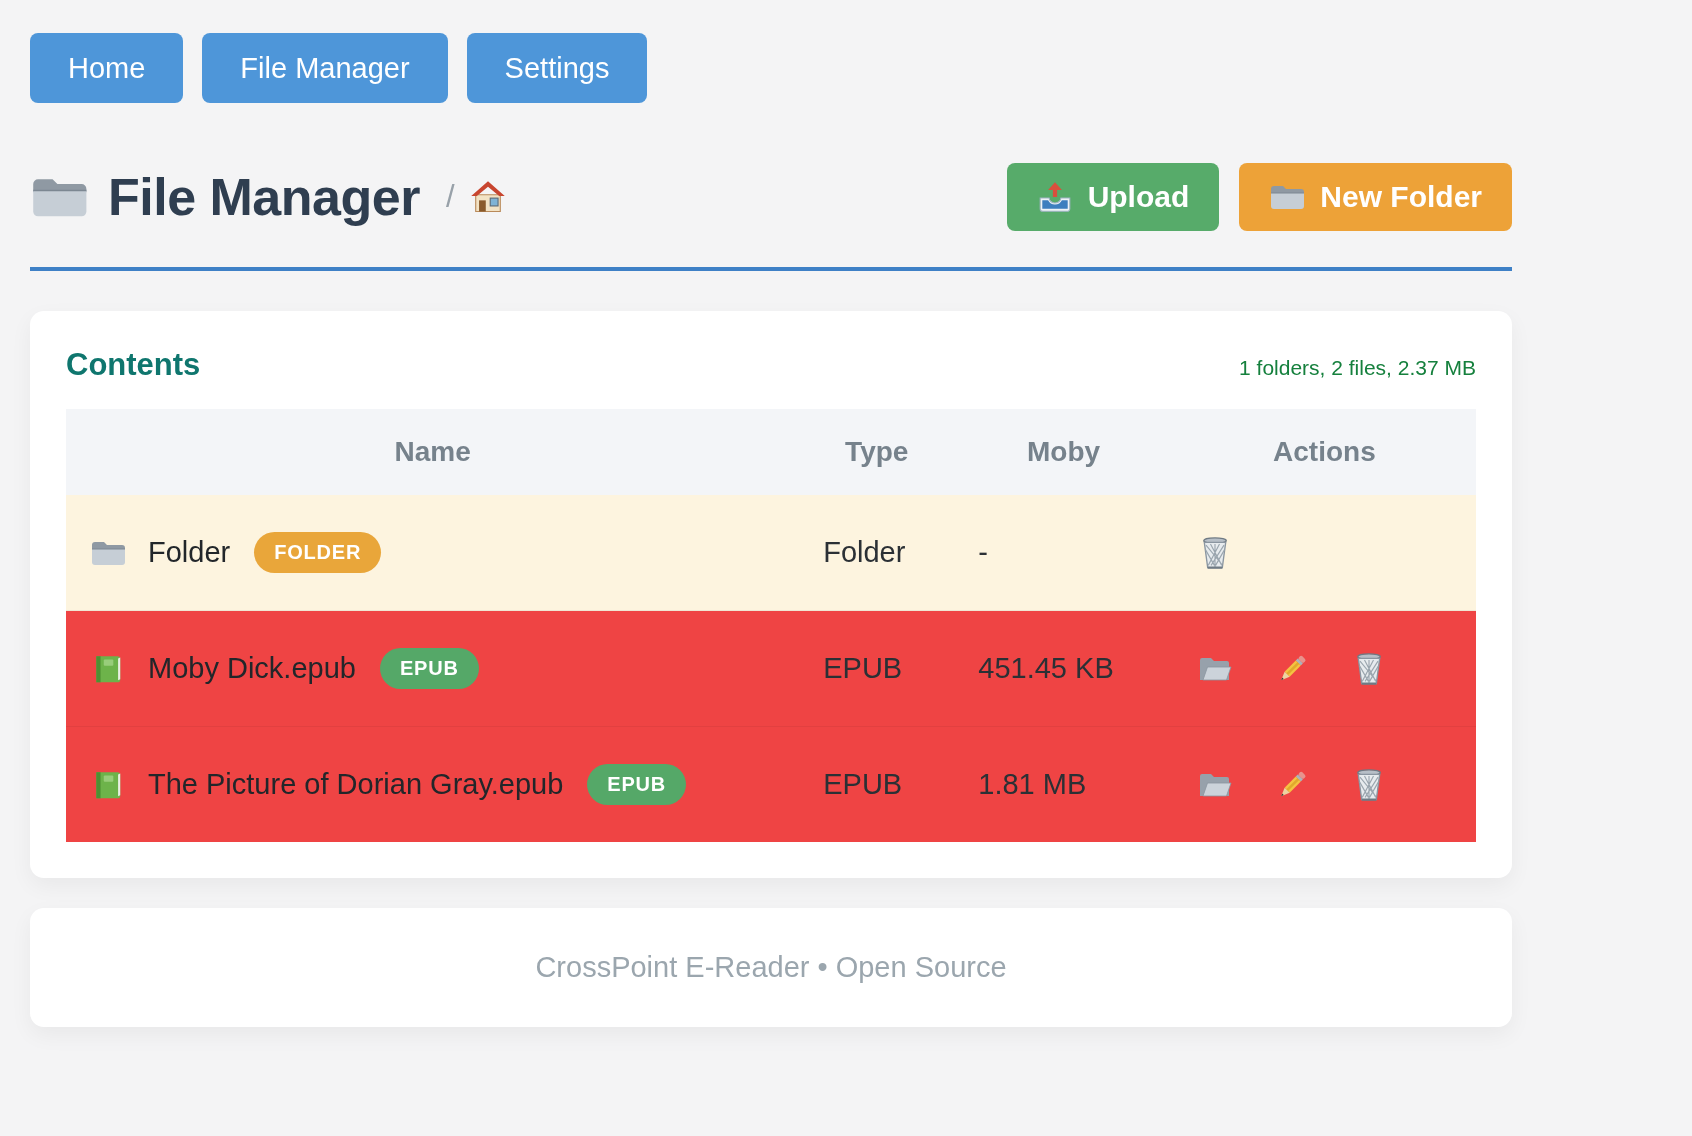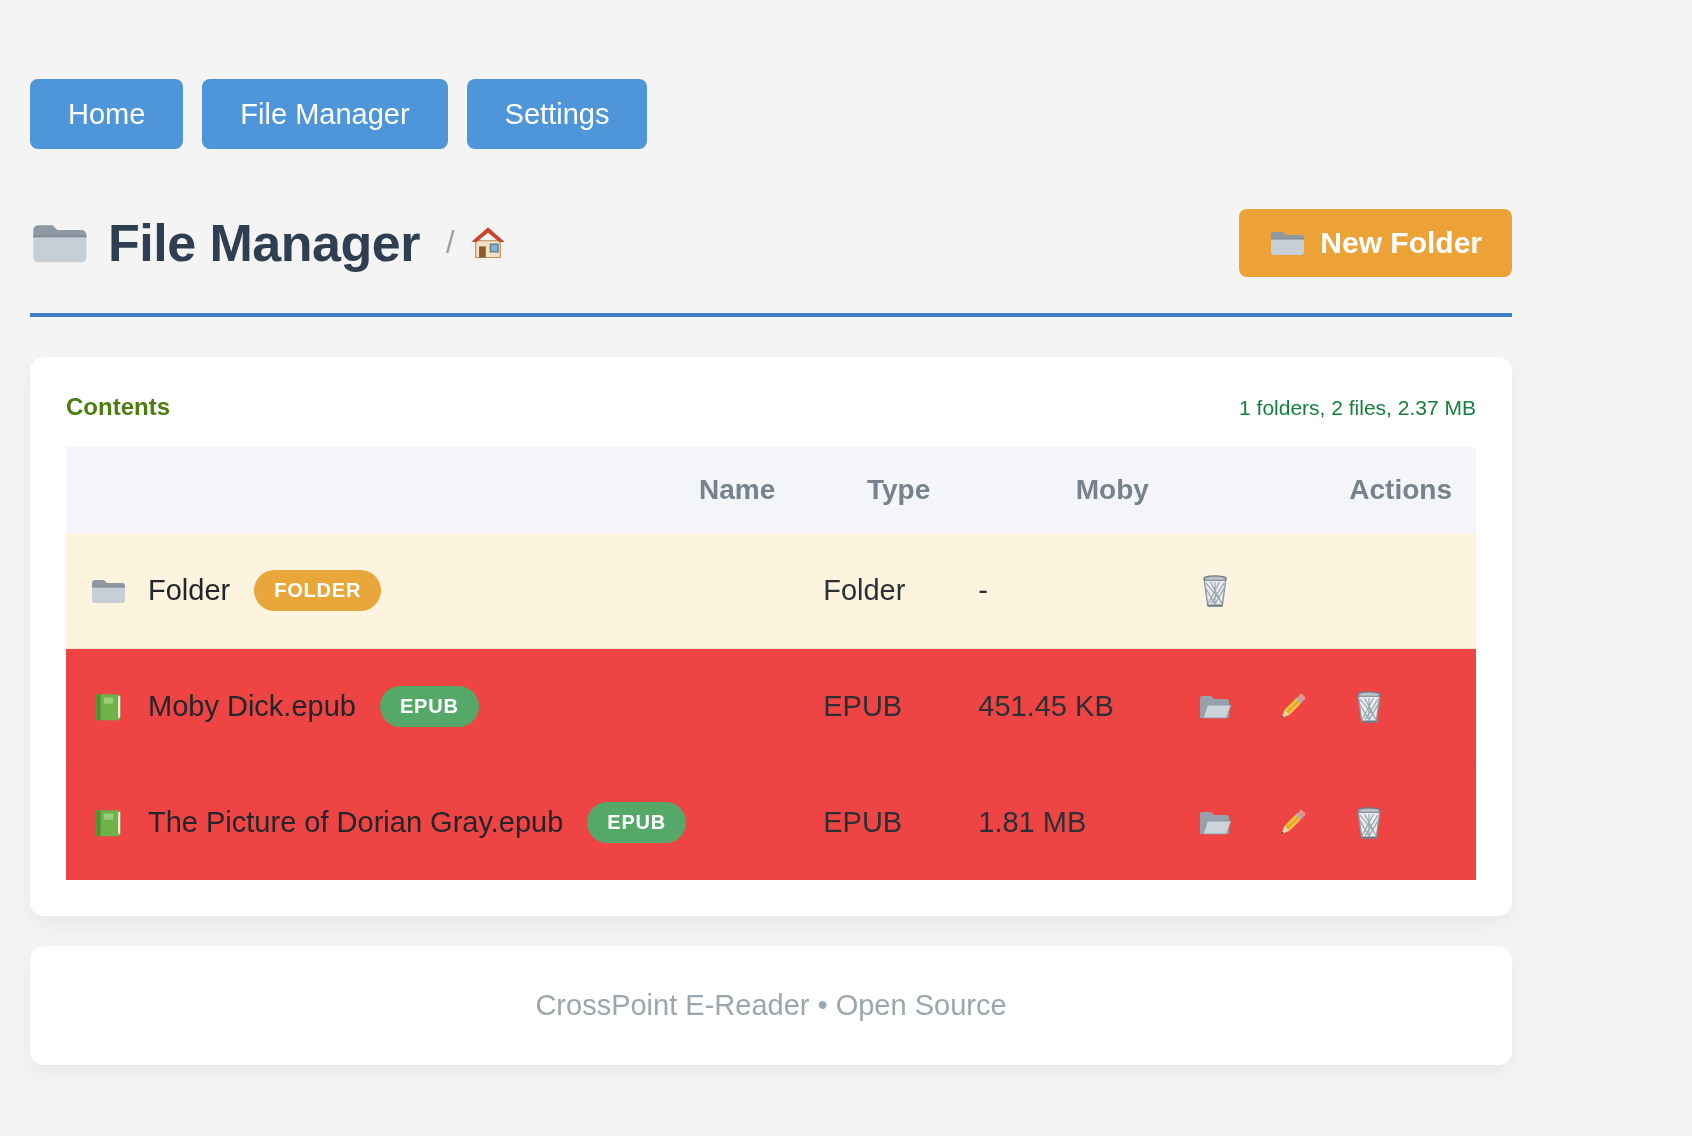--- a/index.html
+++ b/index.html
@@ -13,21 +13,20 @@
   }
   .page { padding: 33px 0 40px 30px; width: 1512px; }
 
   
   .nav { display: flex; gap: 19px; }
   .nav-btn {
     background: #4e96d9; color: #ffffff; border: none;
     font-family: inherit; font-size: 29px; height: 70px;
     padding: 0 38px; border-radius: 8px; display: flex; align-items: center;
     cursor: pointer;
-    margin-top: 46px;
   }
 
   
   .page-header { margin-top: 60px; display: flex; justify-content: space-between; align-items: center; width: 1482px; }
   .title-wrap { display: flex; align-items: center; }
   .title-icon { width: 58px; height: 52px; margin-right: 20px; flex: none; }
   h1.page-title { margin: 0; font-size: 52px; font-weight: bold; color: #2f3e50; letter-spacing: -0.5px; }
   .crumb { display: flex; align-items: center; margin-left: 26px; }
   .crumb-sep { color: #98a1a9; font-size: 31px; margin-right: 14px; }
   .crumb-home { width: 38px; height: 36px; cursor: pointer; }
@@ -44,27 +43,27 @@
 
   .title-rule { width: 1482px; height: 4px; background: #3e80c6; border: none; margin: 36px 0 0 0; }
 
   
   .card {
     width: 1482px; background: #ffffff; border-radius: 14px;
     box-shadow: 0 8px 22px rgba(0,0,0,0.05);
   }
   .contents-card { margin-top: 40px; padding: 36px; }
   .card-head { display: flex; justify-content: space-between; align-items: baseline; }
-  .card-title { font-size: 24px; font-weight: bold; color: #4d7c0f; }
+  .card-title { font-size: 31px; font-weight: bold; color: #0f766e; }
   .card-summary { font-size: 21px; color: #15803d; }
 
   table.files { width: 100%; border-collapse: collapse; margin-top: 26px; font-size: 29px; }
   table.files thead th {
     background: #f3f5f8; color: #76828c; font-size: 28px; font-weight: bold;
-    text-align: right; padding: 27px 24px;
+    text-align: center; padding: 27px 24px;
   }
   th.col-name { width: 52%; }
   th.col-type { width: 11%; }
   th.col-size { width: 15.5%; }
   th.col-actions { width: 21.5%; }
   table.files tbody td { padding: 37px 24px; }
   tr.row-folder td { background: #fdf4df; }
   tr.row-file td { background: #ef4444; }
   tbody tr + tr td { border-top: 1px solid rgba(0,0,0,0.05); }
 
@@ -155,20 +154,26 @@
         </svg>
       <h1 class="page-title">File Manager</h1>
       <span class="crumb">
         <span class="crumb-sep">/</span>
         <svg class="crumb-home">
             <use href="#i-house"></use>
           </svg>
       </span>
     </div>
     <div class="header-actions">
+      <button class="action-btn btn-upload">
+        <svg class="btn-icon">
+            <use href="#i-upload"></use>
+          </svg>
+        <span>Upload</span>
+      </button>
       <button class="action-btn btn-new-folder">
         <svg class="btn-icon">
             <use href="#i-folder"></use>
           </svg>
         <span>New Folder</span>
       </button>
     </div>
   </header>
 
   <hr class="title-rule">

